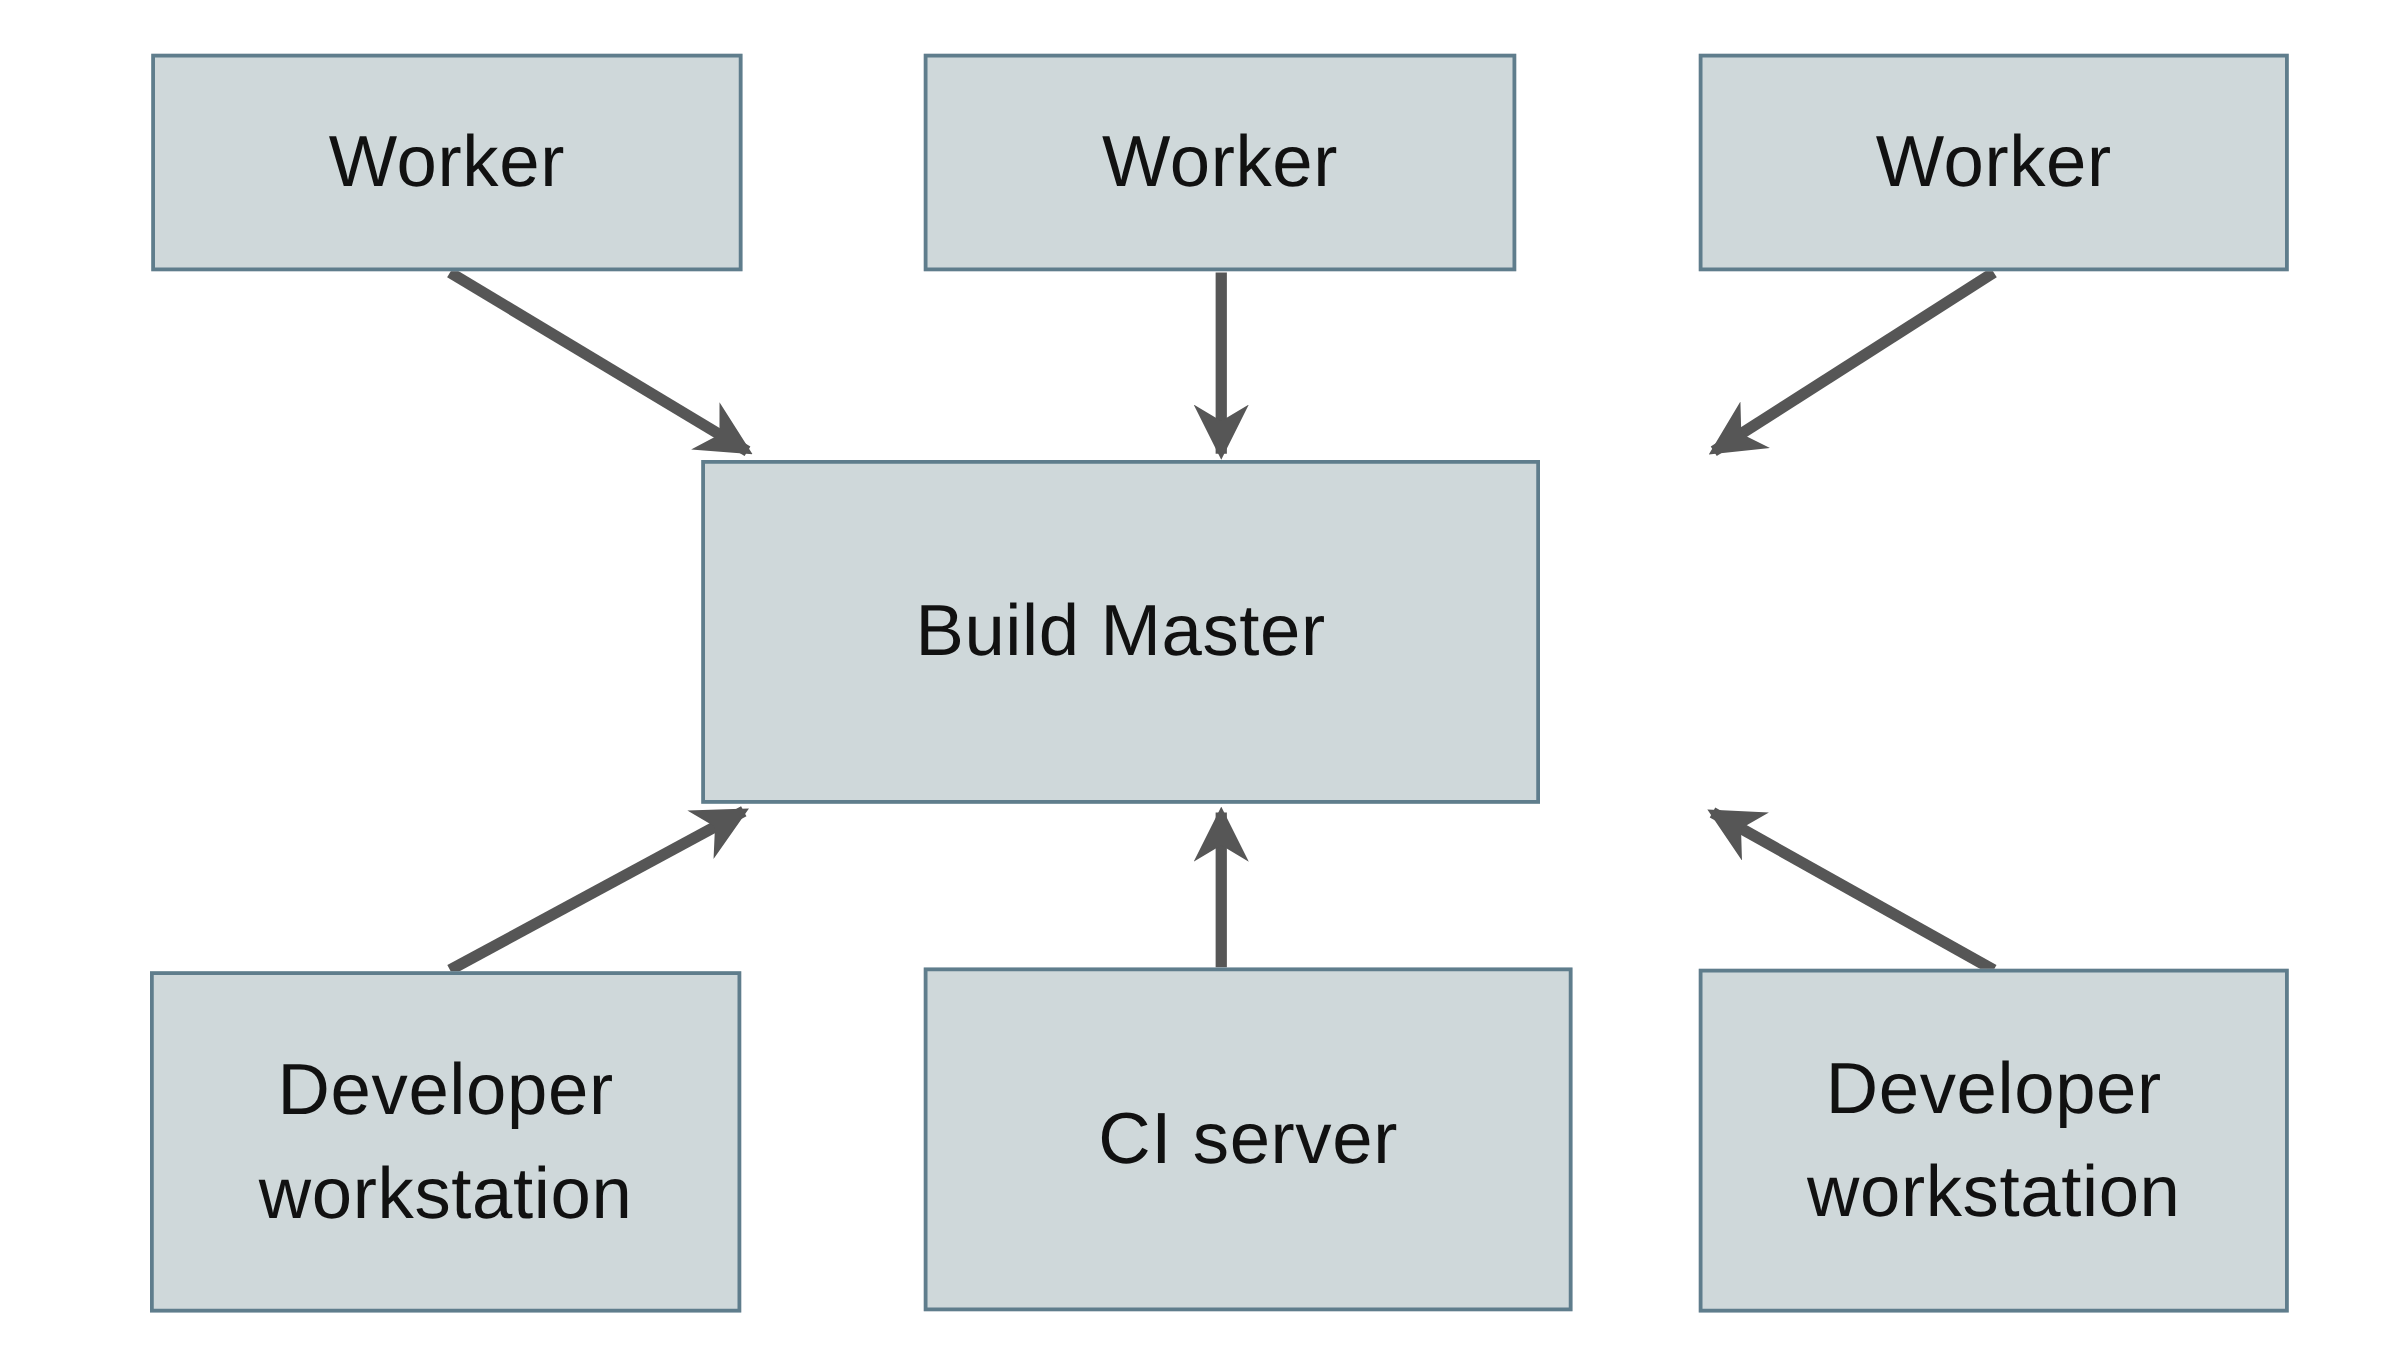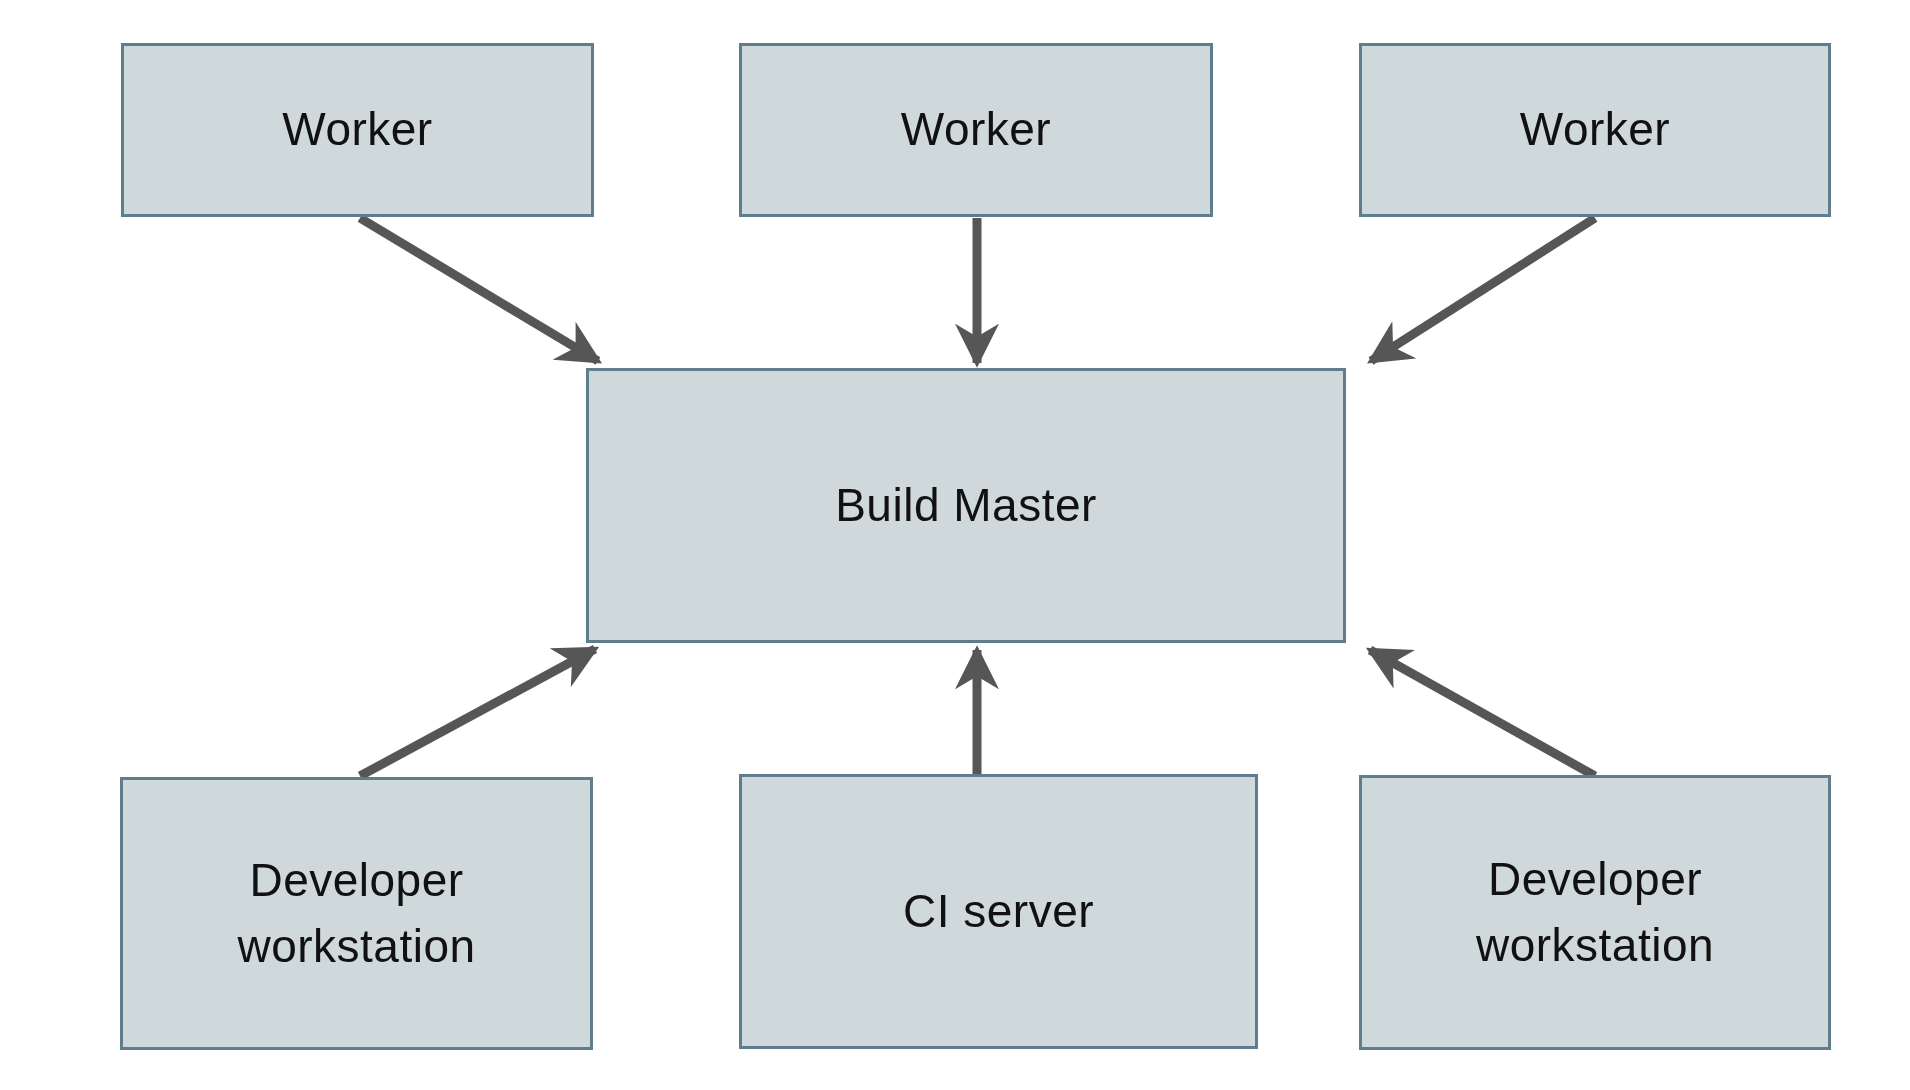--- a/index.html
+++ b/index.html
@@ -26,28 +26,28 @@
   .node {
     position: absolute;
     box-sizing: border-box;
     background: var(--node-fill, #cfd8da);
     border: 3px solid var(--node-border, #5f7d8c);
     display: flex;
     align-items: center;
     justify-content: center;
     text-align: center;
     color: var(--text-color, #111111);
-    font-size: 46px;
+    font-size: 58px;
     line-height: 1.42;
     letter-spacing: 0.5px;
   }
   .node-worker-left   { left: 121px;  top: 43px;  width: 473px; height: 174px; }
   .node-worker-center { left: 739px;  top: 43px;  width: 474px; height: 174px; }
   .node-worker-right  { left: 1359px; top: 43px;  width: 472px; height: 174px; }
-  .node-build-master  { left: 586px;  top: 368px; width: 760px; height: 275px; }
+  .node-build-master  { left: 561px;  top: 368px; width: 671px; height: 275px; }
   .node-dev-left      { left: 120px;  top: 777px; width: 473px; height: 273px; padding: 0 30px; }
   .node-ci-server     { left: 739px;  top: 774px; width: 519px; height: 275px; }
   .node-dev-right     { left: 1359px; top: 775px; width: 472px; height: 275px; padding: 0 30px; }
   .edge-line {
     stroke: var(--arrow-color, #565656);
     stroke-width: 9;
     fill: none;
   }
   .arrowhead-shape {
     fill: var(--arrow-color, #565656);

